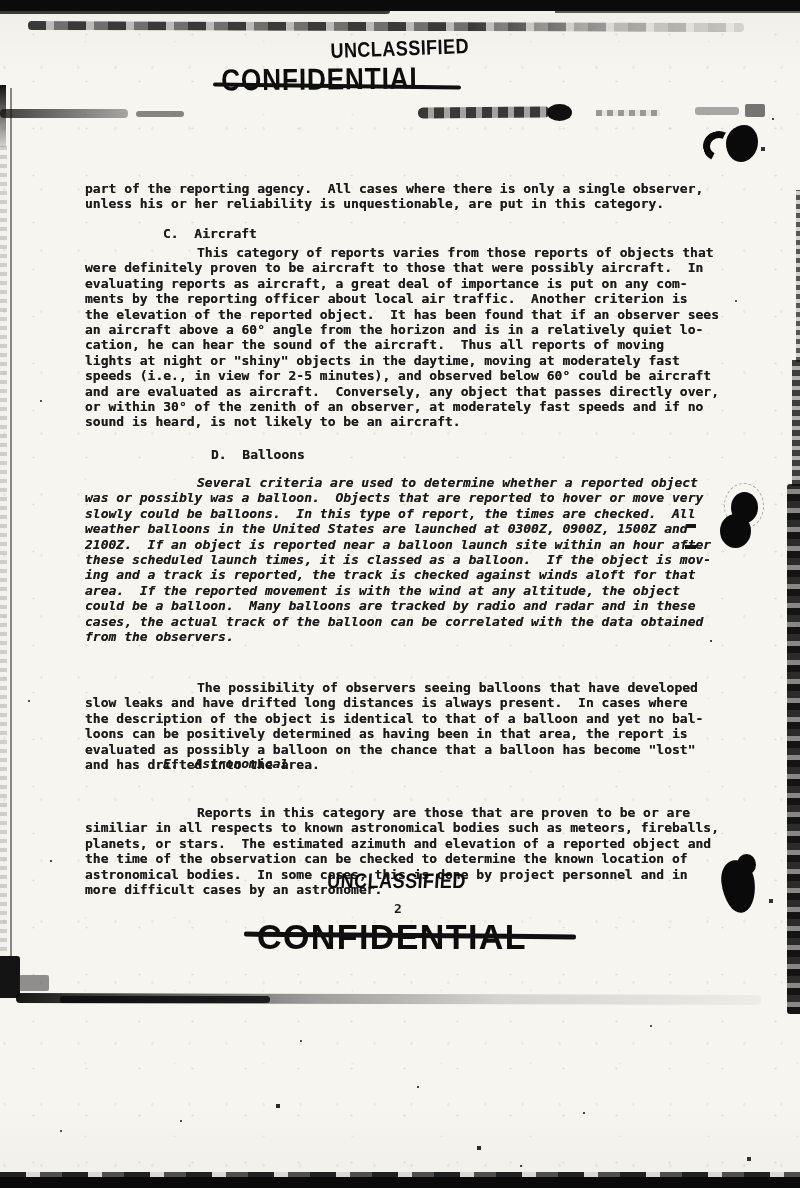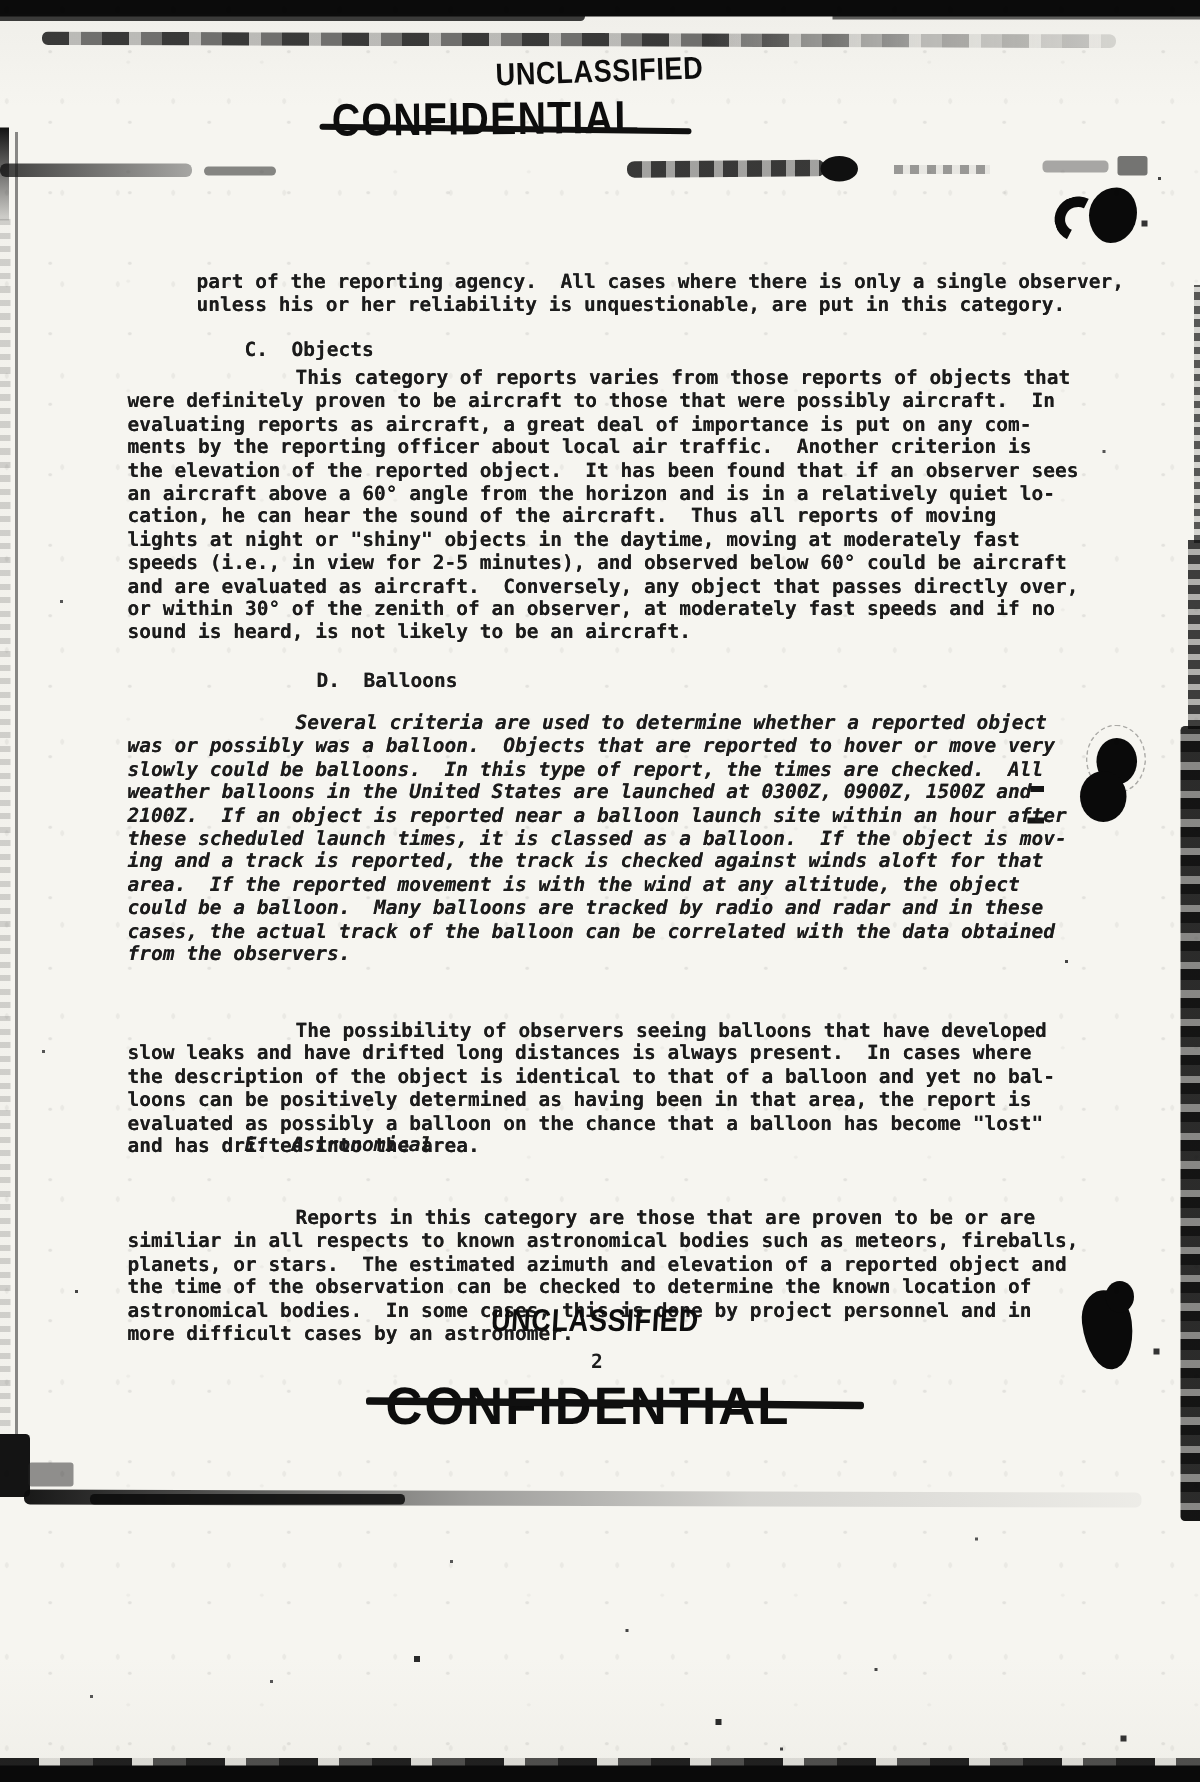--- a/index.html
+++ b/index.html
@@ -22,21 +22,21 @@
     position:absolute;left:85px;width:660px;
     font-weight:bold;font-size:13px;line-height:15.4px;
     color:var(--ink,#1b1b1b);white-space:pre-wrap;
     text-shadow:0 0 .4px rgba(20,20,20,.7);
   }
   .para{text-indent:112px;}
   .heading{
     position:absolute;left:163px;font-weight:bold;font-size:13px;line-height:15.4px;
     color:var(--ink,#1b1b1b);white-space:pre-wrap;text-shadow:0 0 .4px rgba(20,20,20,.7);
   }
-  .intro{top:181px;margin-left:46px;}
+  .intro{top:181px;}
   .h-c{top:226px;}  .p-c{top:245px;}
   .h-d{top:447px;padding-left:48px;}  .p-d1{top:475px;font-style:italic;}  .p-d2{top:652px;margin-top:28px;}
   .h-e{top:756px;font-style:italic;}  .p-e{top:805px;}
   
   .stamp{position:absolute;color:var(--stamp_ink,#0d0d0d);font-family:"Liberation Sans",sans-serif;white-space:nowrap;}
   .top-unclassified{left:330px;top:39px;font-weight:700;font-size:21px;letter-spacing:.5px;
     transform:rotate(-2deg) scaleX(.86);transform-origin:left top;}
   .top-confidential{left:221px;top:63px;font-weight:900;font-size:32px;letter-spacing:1px;
     transform:rotate(-.6deg) scaleX(.82) scaleY(.95);transform-origin:left top;}
   .strike{position:absolute;background:#101010;}
@@ -139,21 +139,21 @@
   <div class="art bottom-band"></div>
   <div class="art specks"></div>
 
   <div class="stamp top-unclassified">UNCLASSIFIED</div>
   <div class="stamp top-confidential">CONFIDENTIAL</div>
   <div class="strike strike-top"></div>
 
   <div class="body-text intro">part of the reporting agency.  All cases where there is only a single observer,
 unless his or her reliability is unquestionable, are put in this category.</div>
 
-  <div class="heading h-c">C.  Objects</div>
+  <div class="heading h-c">C.  Aircraft</div>
   <div class="body-text para p-c">This category of reports varies from those reports of objects that
 were definitely proven to be aircraft to those that were possibly aircraft.  In
 evaluating reports as aircraft, a great deal of importance is put on any com-
 ments by the reporting officer about local air traffic.  Another criterion is
 the elevation of the reported object.  It has been found that if an observer sees
 an aircraft above a 60° angle from the horizon and is in a relatively quiet lo-
 cation, he can hear the sound of the aircraft.  Thus all reports of moving
 lights at night or "shiny" objects in the daytime, moving at moderately fast
 speeds (i.e., in view for 2-5 minutes), and observed below 60° could be aircraft
 and are evaluated as aircraft.  Conversely, any object that passes directly over,

